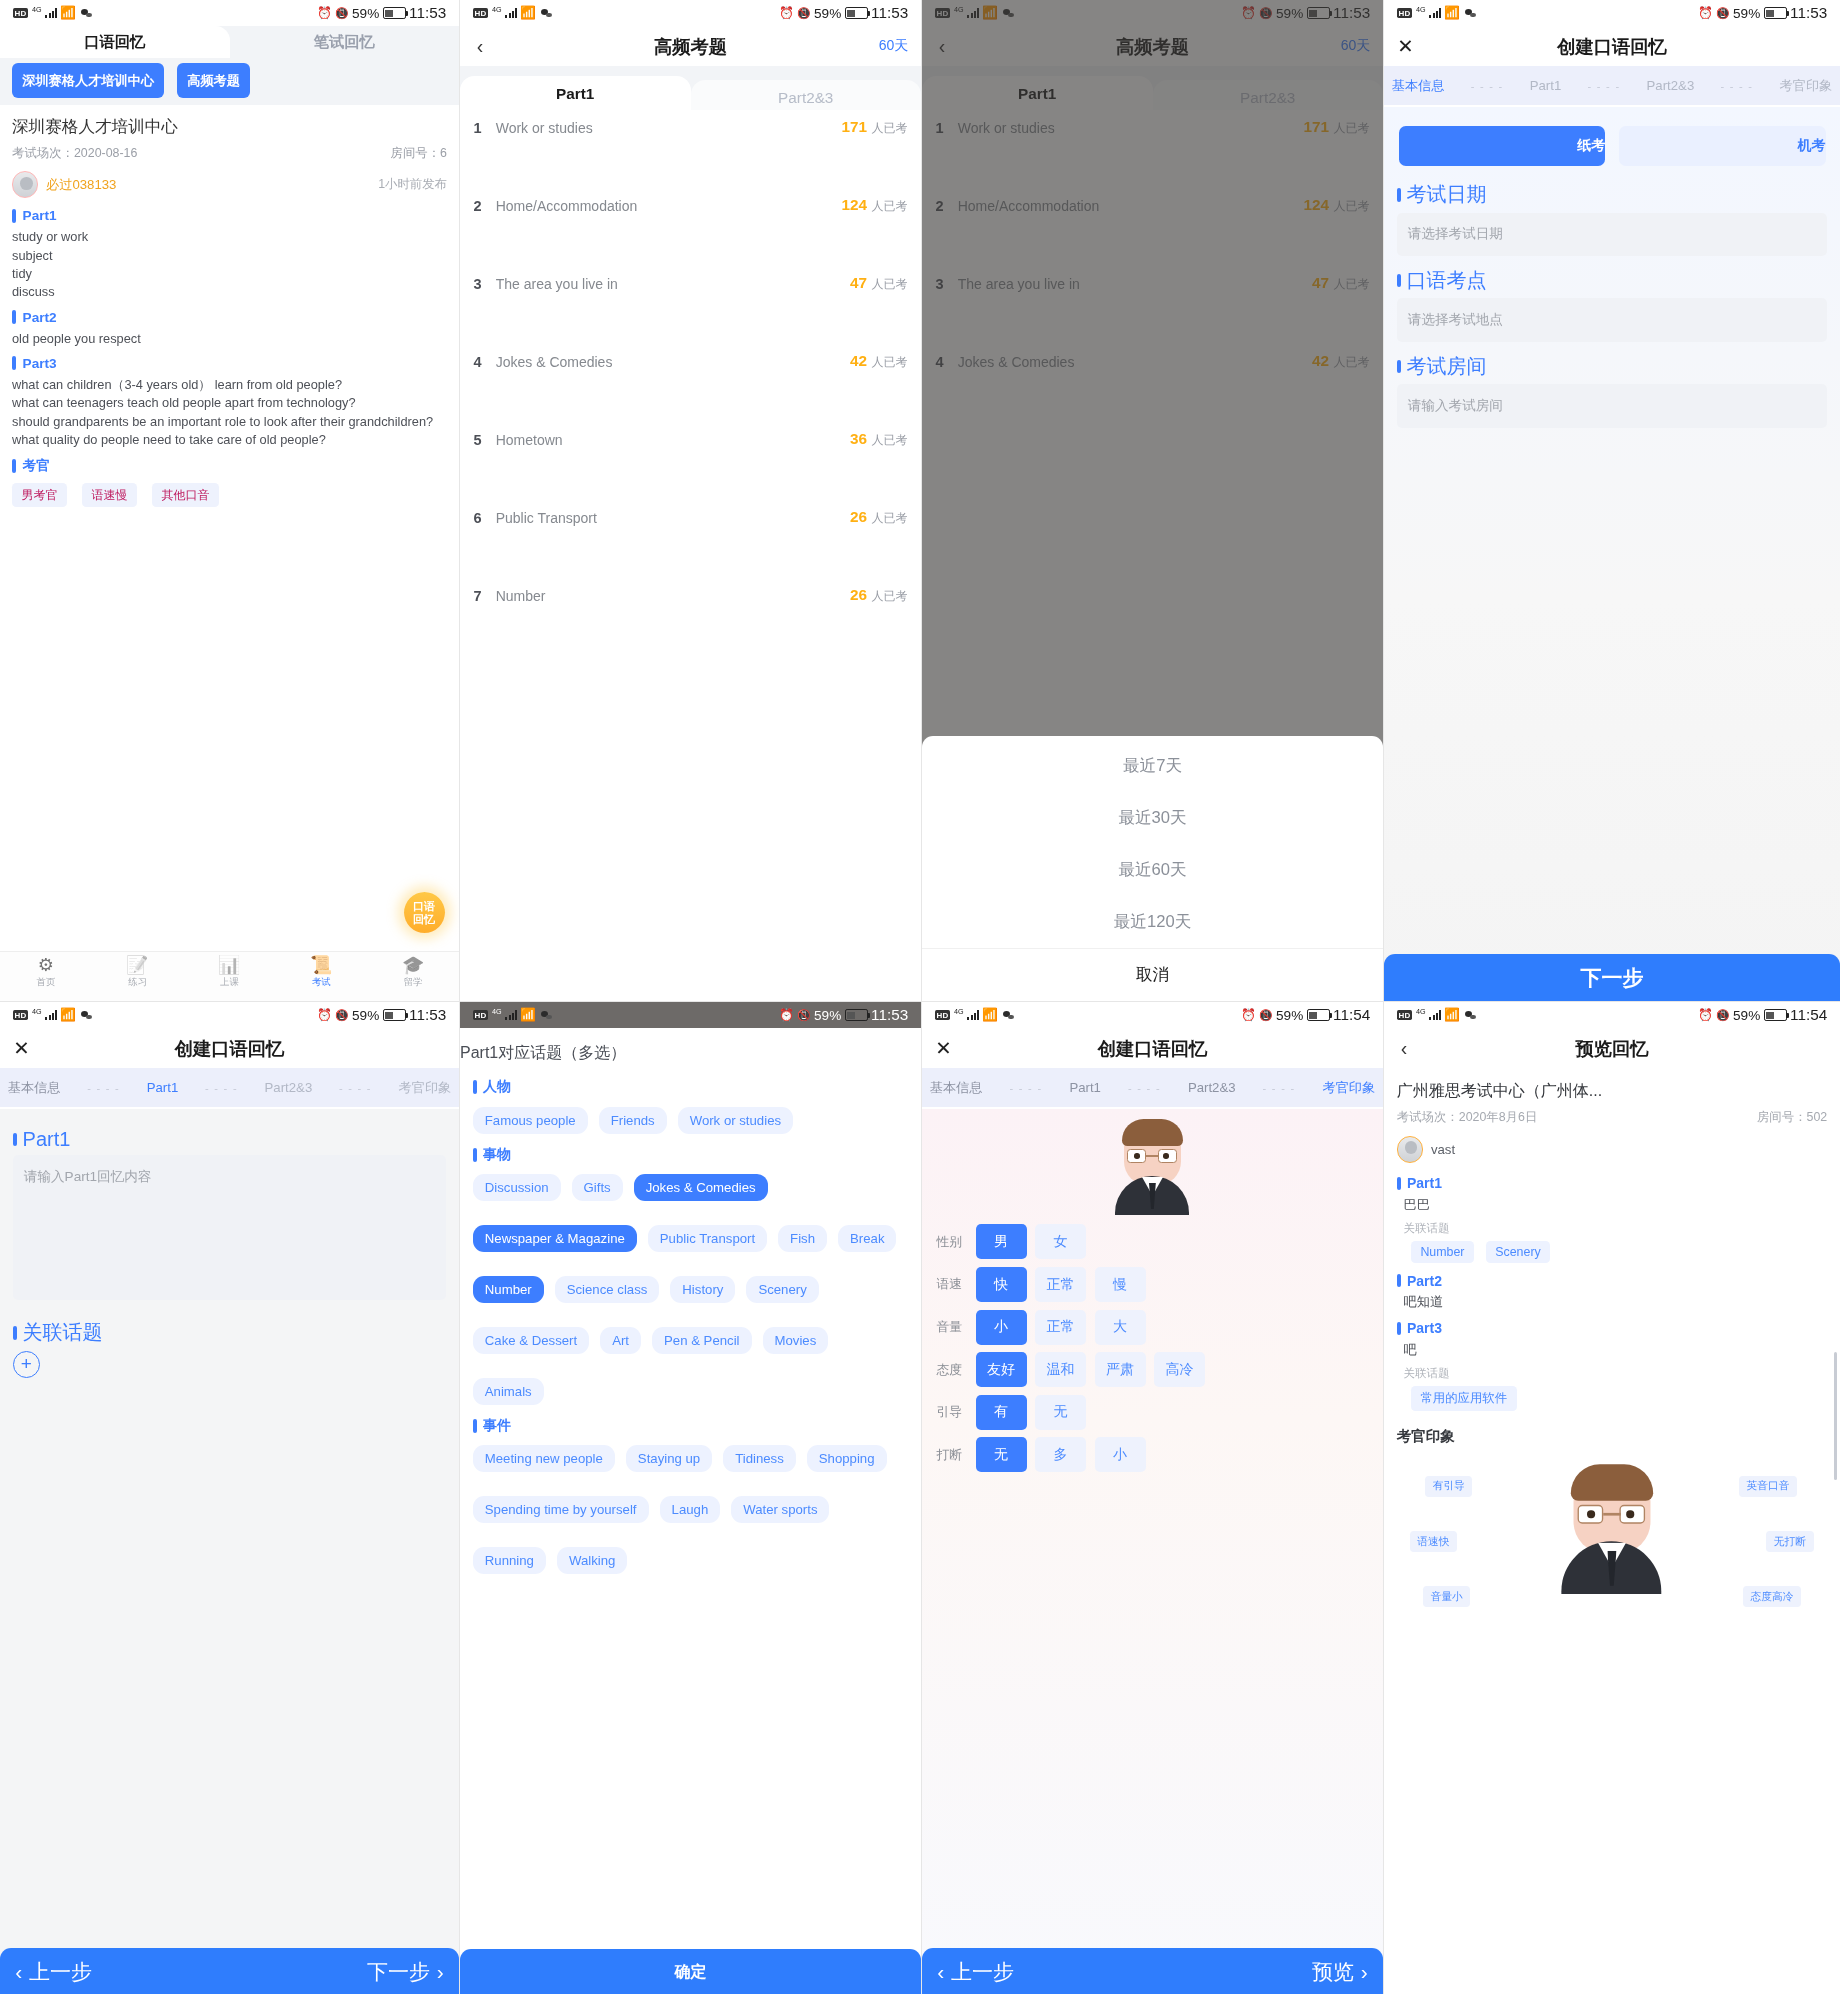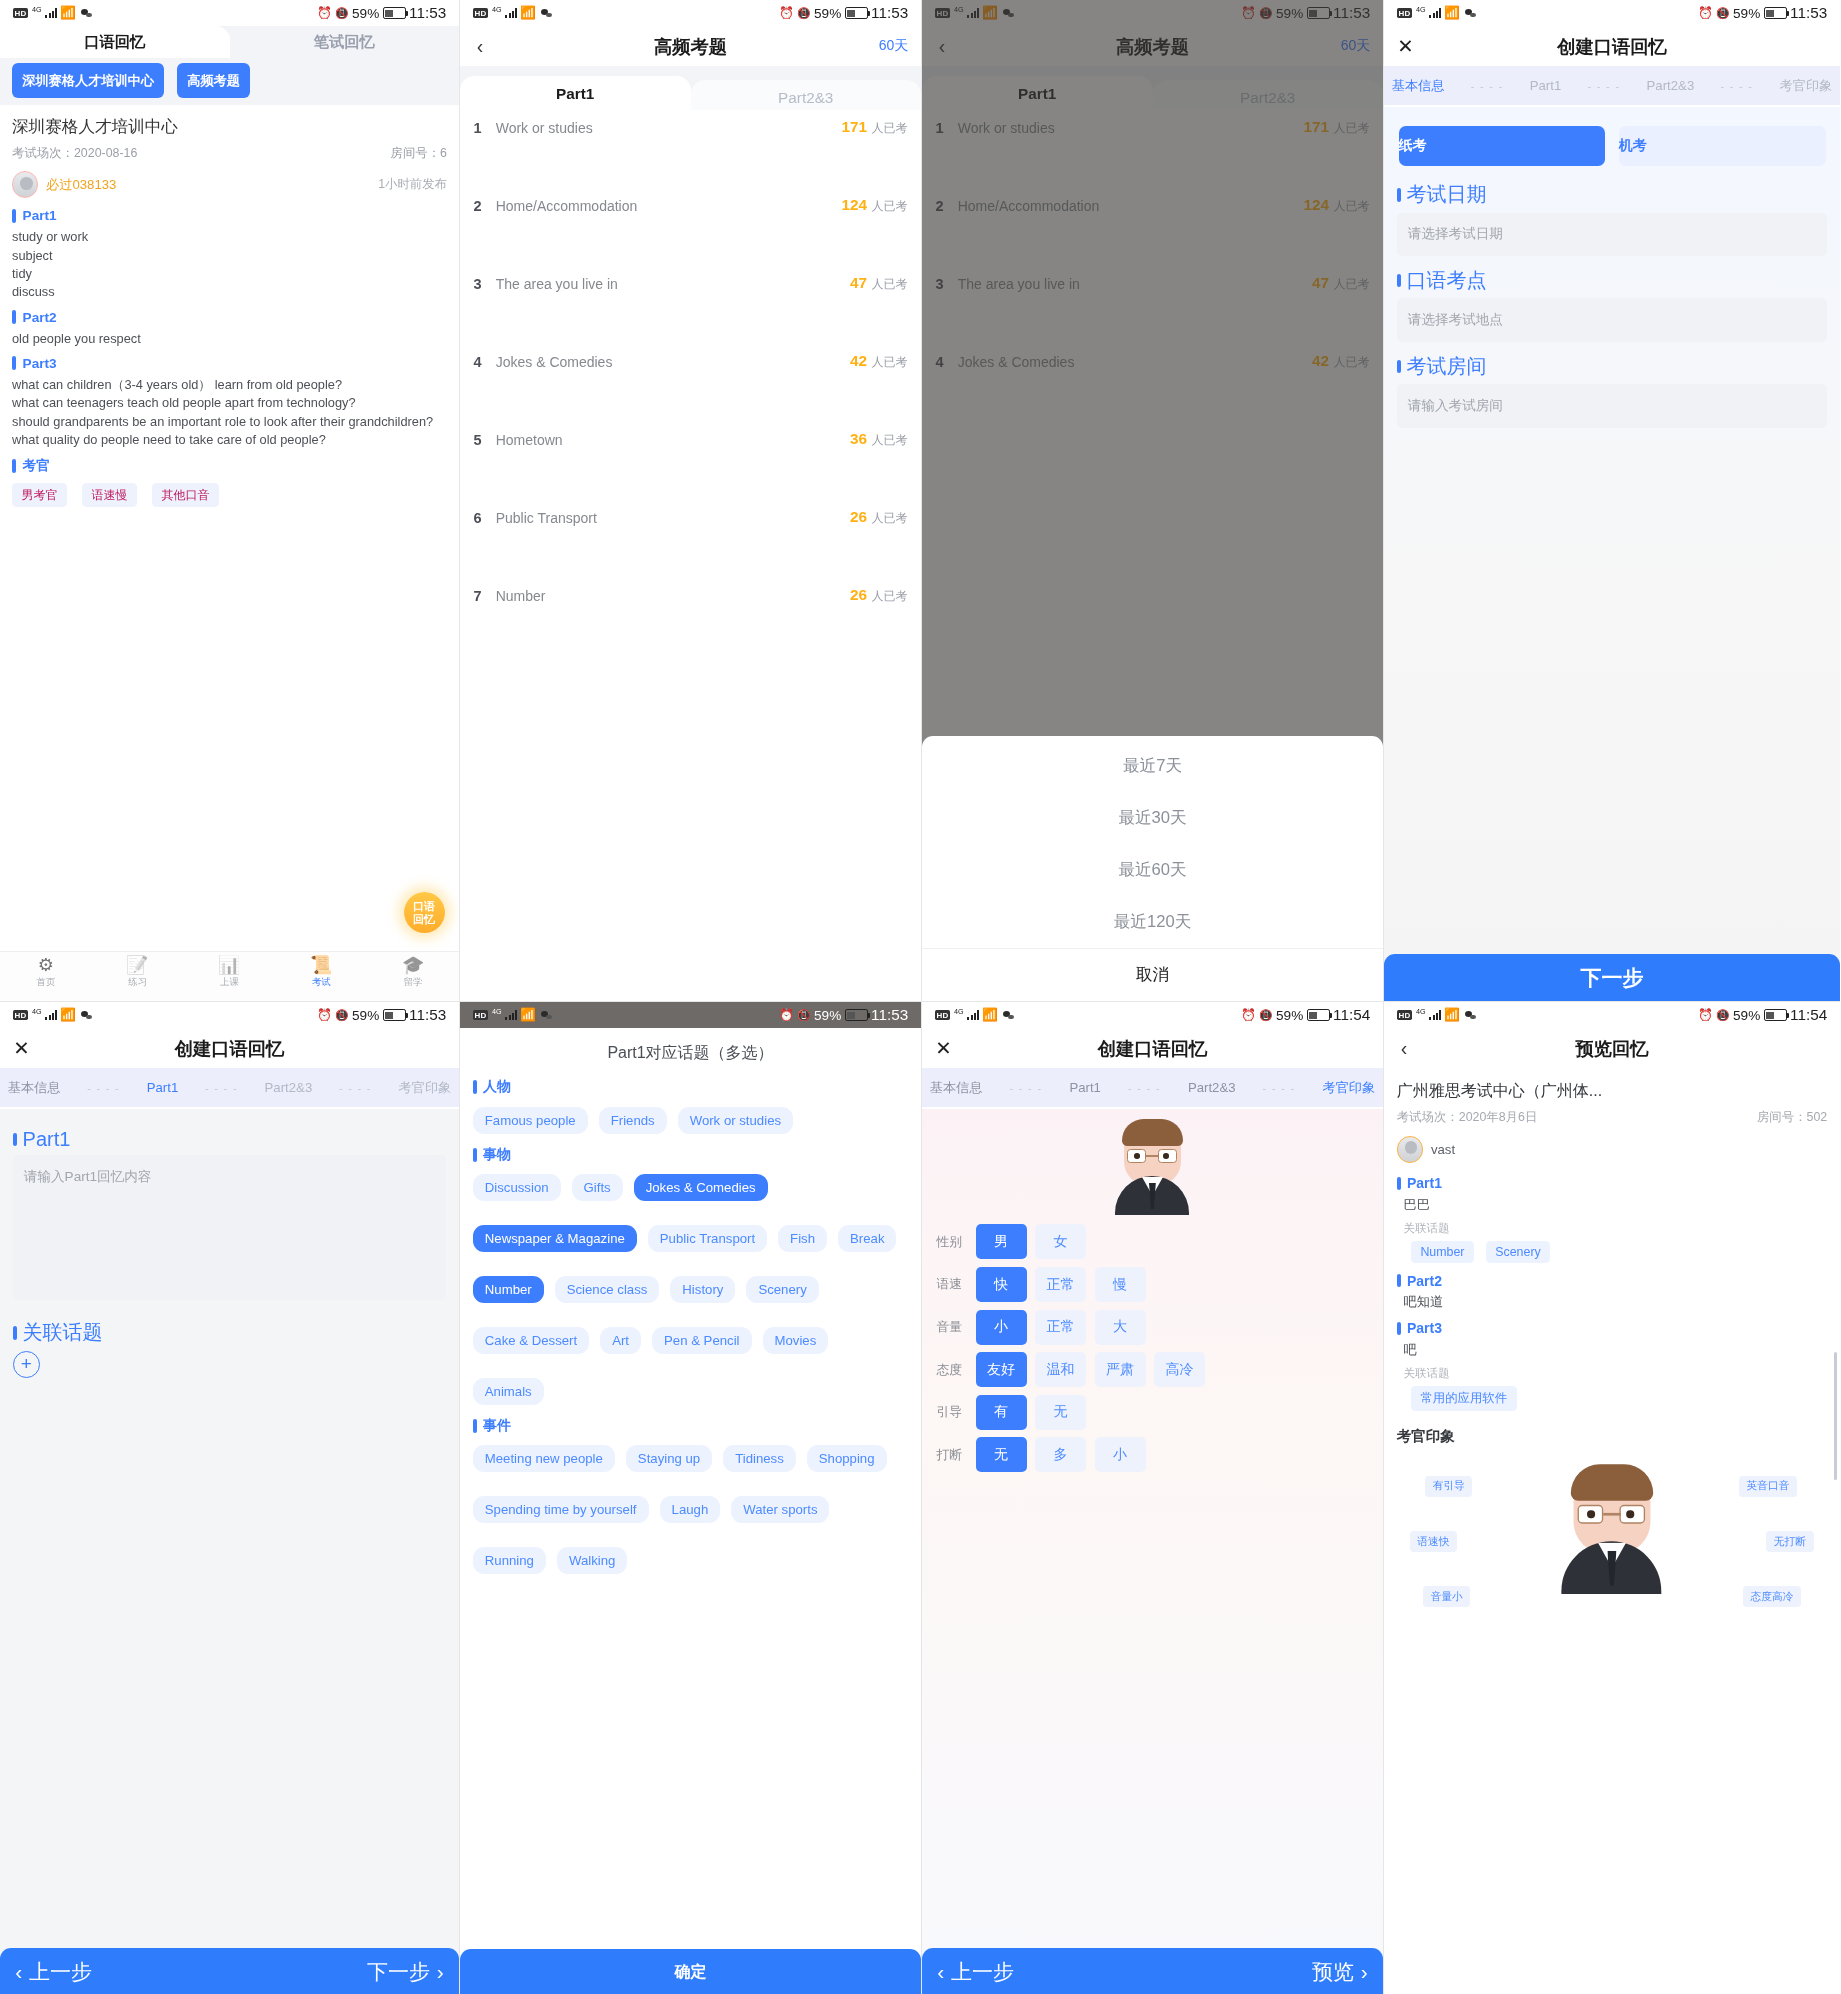--- a/index.html
+++ b/index.html
@@ -130,21 +130,21 @@
            justify-content:space-between; padding:0 7.7px; }
   .step { font-size:13.2px; color:#b2b8c6; }
   .step.done { color:#8d93a3; }
   .step.active { color:#3d7eff; }
   .stepdash { color:#c5cad6; font-size:11px; letter-spacing:1.3px; }
 
   
   .formbg { position:absolute; left:0; right:0;
             background:linear-gradient(180deg,#f3f7ff 0%,#f7f7f7 55%,#f4f4f4 100%); }
   .segs { display:flex; gap:13.6px; padding:19px 14.5px 4.3px 14.5px; }
-  .seg { flex:1; text-align:left; font-size:14px; font-weight:bold;
+  .seg { flex:1; text-align:right; font-size:14px; font-weight:bold;
          border-radius:6.8px; padding:11px 0; }
   .seg.on { background:#3d7eff; color:#fff; }
   .seg.off { background:#eaf0ff; color:#3d7eff; }
   .flabel { display:flex; align-items:center; margin:11px 0 4.3px 12.8px; }
   .flabel i { width:3.8px; height:13.6px; background:#3d7eff; border-radius:2.1px;
               display:block; margin-right:6px; }
   .flabel span { font-size:20px; font-weight:normal; color:#3d7eff; }
   .finput { margin:0 12.8px; background:#f0f2f6; border-radius:5.1px;
             font-size:13.6px; color:#a2a6ad; padding:12.8px 11px; }
   .ftextarea { margin:0 12.8px; background:#f0f2f6; border-radius:5.1px;
@@ -157,21 +157,21 @@
                border-top-right-radius:11px; display:flex; align-items:center;
                color:#fff; font-size:21px; padding:0 15.3px; }
   .bottombar .bb-next { margin-left:auto; display:flex; align-items:center; gap:6.8px;}
   .bottombar .bb-prev { display:flex; align-items:center; gap:6.8px;}
   .bottombar.single { justify-content:center; }
 
   
   .tp-sheet { position:absolute; left:0; right:0; top:26.4px; bottom:0;
               background:#fff; border-top-left-radius:12.8px;
               border-top-right-radius:12.8px; z-index:30; overflow:hidden; }
-  .tp-title { text-align:center; font-size:16px; color:#4a4e56; padding:14.5px 0 2.6px;}
+  .tp-title { font-size:16px; color:#4a4e56; padding:14.5px 0 2.6px;}
   .tp-sect { display:flex; align-items:center; margin:12px 0 2.6px 12.8px; }
   .tp-sect i { width:3.8px;height:14px;background:#3d7eff;border-radius:2.1px;
                display:block;margin-right:6.4px;}
   .tp-sect span { font-size:14px;font-weight:bold;color:#3d7eff; }
   .tp-chips { display:flex; flex-wrap:wrap; gap:24px 11px; padding:7.7px 12.8px 0 12.8px;align-items:center;}
   .tchip { font-size:13.2px; border-radius:11px; padding:6px 12px;
            background:#edf2ff; color:#4c8bff; white-space:nowrap; }
   .tchip.sel { background:#3d7eff; color:#fff; }
   .confirm { position:absolute; left:0; right:0; bottom:0; height:46px;
              background:#2f7dfd; color:#fff; font-size:16px; font-weight:bold;

